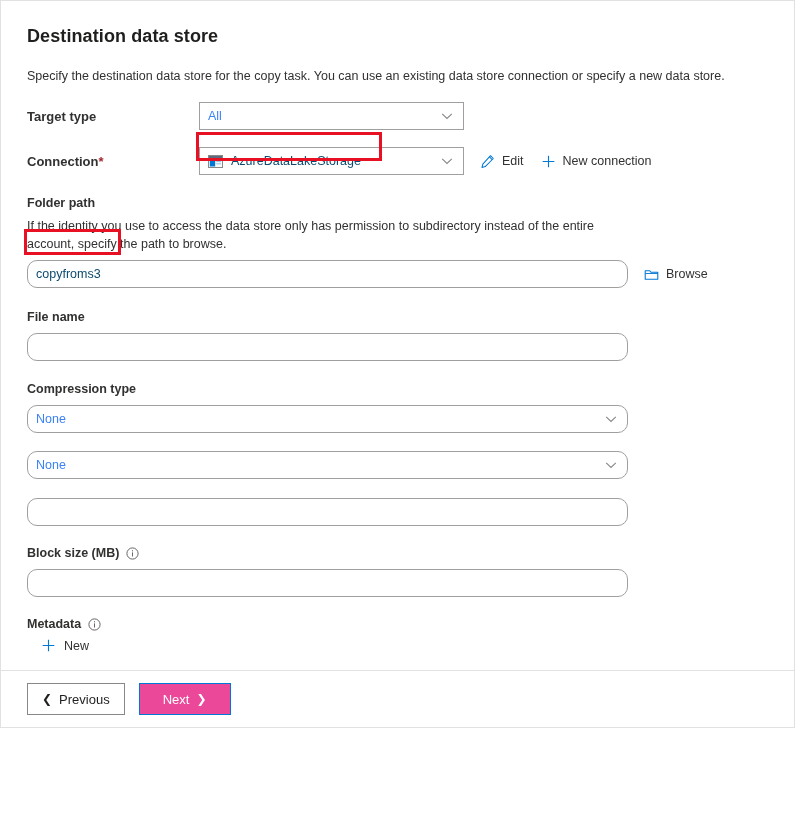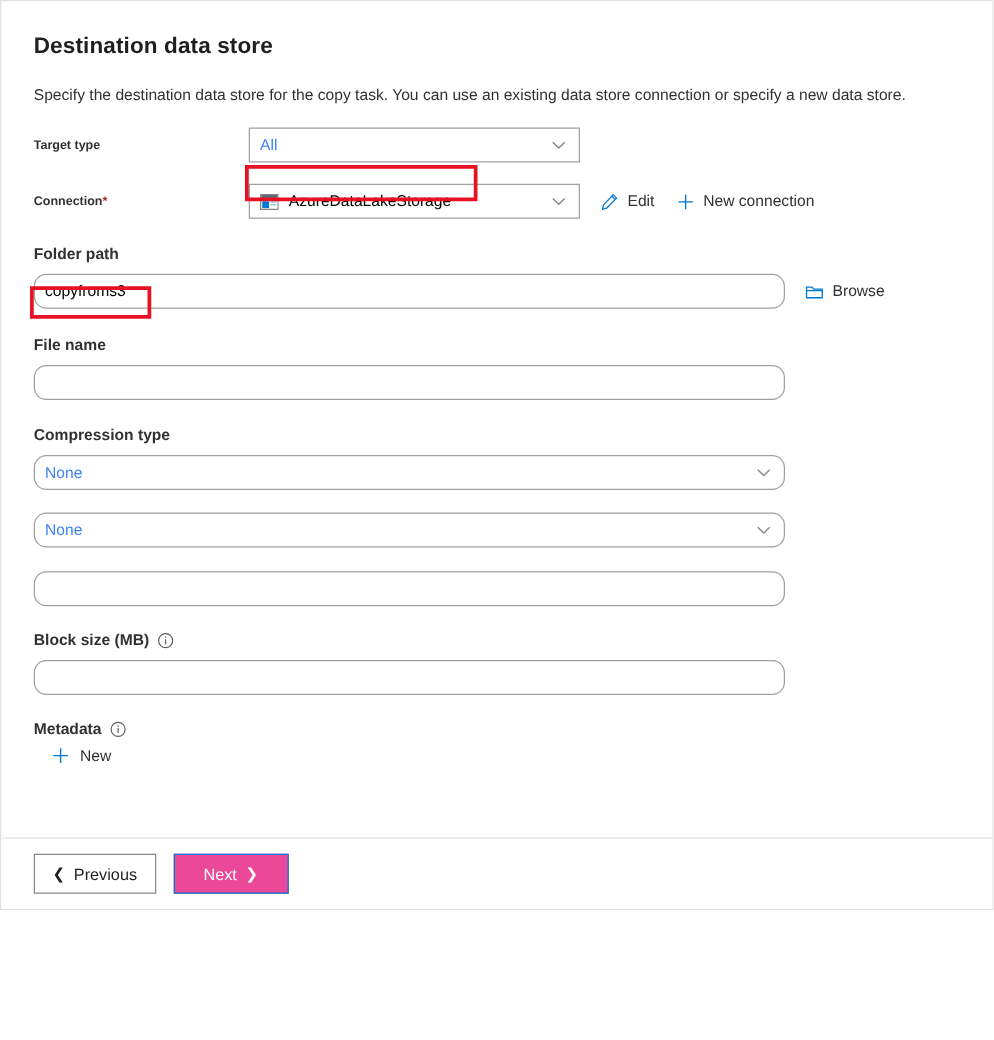--- a/index.html
+++ b/index.html
@@ -46,37 +46,37 @@
   
   .row-inline {
     display: flex;
     align-items: center;
     margin-top: 17px;
     height: 28px;
   }
   .row-inline .lbl {
     width: 172px;
     flex: 0 0 172px;
-    font-size: 10px;
+    font-size: 13px;
     color: #323130;
     font-weight: 600;
   }
   .req { color: #a4262c; font-weight: 600; }
 
   
   .ctl {
     position: relative;
     height: 28px;
     border: 1px solid #a19f9d;
     background: #ffffff;
     display: flex;
     align-items: center;
     padding: 0 8px;
     font-size: 12.5px;
-    color: #000000;
+    color: #0c4a6e;
   }
   .ctl.placeholderish { color: #3b82f6; }
   .ctl.w-select { width: 265px; }
   .ctl.w-full { width: 601px; border-radius: 10px; }
 
   .ctl .val {
     flex: 1 1 auto;
     white-space: nowrap;
     overflow: hidden;
     line-height: 26px;
@@ -272,20 +272,21 @@
               <path d="M8 1.8 L8 14.2 M1.8 8 L14.2 8" stroke="#0078d4" stroke-width="1.2" fill="none"></path>
             </svg>
           </span>
           <span>New connection</span>
         </div>
       </div>
     </div>
 
     <div class="block" style="margin-top:20px;">
       <div class="blbl">Folder path</div>
+      <div class="helper">If the identity you use to access the data store only has permission to subdirectory instead of the entire account, specify the path to browse.</div>
       <div class="browse-wrap">
         <div class="ctl w-full" id="folder-path-input">
           <span class="val">copyfroms3</span>
         </div>
         <div class="cmd browse-cmd">
           <span class="gi">
             <svg viewBox="0 0 16 16" width="15" height="15">
               <path d="M1.3 4.0 L1.3 13.0 L14.7 13.0 L14.7 5.6 L7.4 5.6 L6.1 4.0 Z" fill="none" stroke="#0078d4" stroke-width="1.15" stroke-linejoin="round"></path>
               <path d="M1.3 6.9 L14.7 6.9" stroke="#0078d4" stroke-width="1.0" fill="none"></path>
             </svg>

